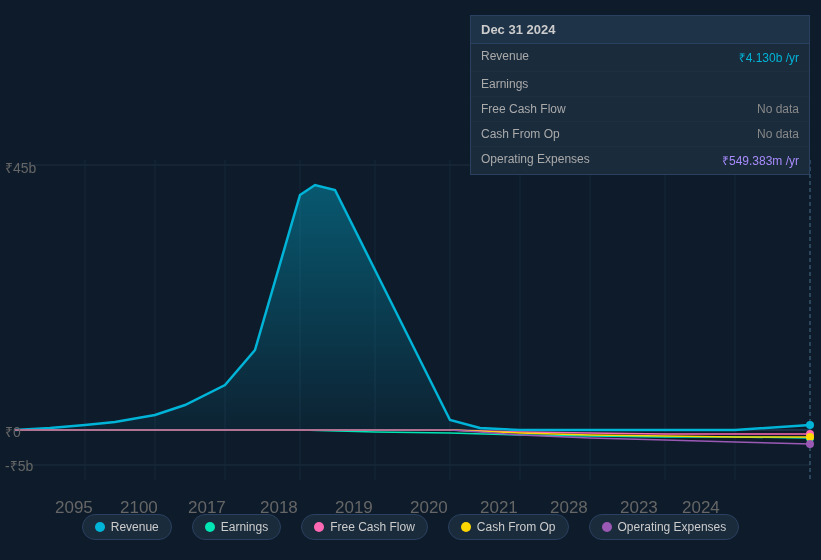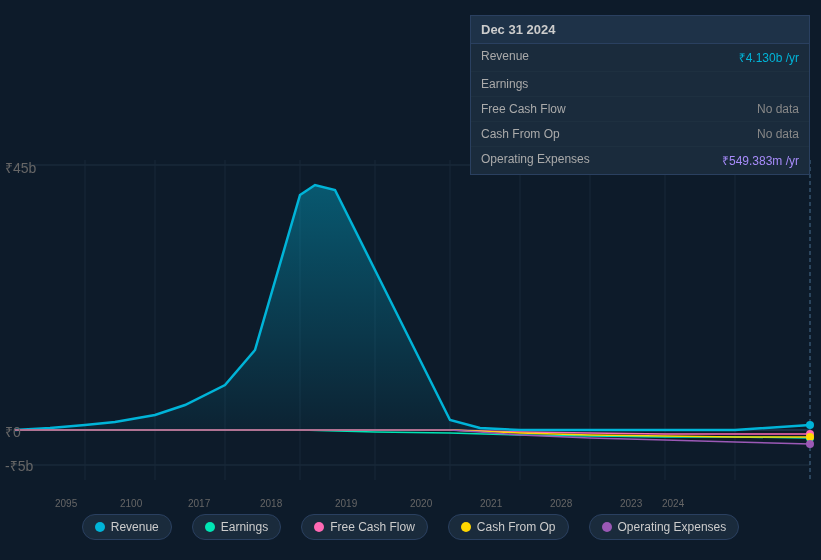--- a/index.html
+++ b/index.html
@@ -71,21 +71,21 @@
     
     .y-label {
       position: absolute;
       left: 5px;
       color: #666;
       font-size: 14px;
     }
 
     .x-label {
       color: #666;
-      font-size: 10px;
+      font-size: 17px;
       text-align: left;
     }
 
     
     .legend {
       position: absolute;
       bottom: 20px;
       left: 0;
       right: 0;
       display: flex;
@@ -296,21 +296,21 @@
   <div style="position: absolute; bottom: 62px; left: 0; right: 0; display: flex; padding: 0 10px;">
     <span class="x-label" style="position:absolute; left:55px;">2095</span>
     <span class="x-label" style="position:absolute; left:120px;">2100</span>
     <span class="x-label" style="position:absolute; left:188px;">2017</span>
     <span class="x-label" style="position:absolute; left:260px;">2018</span>
     <span class="x-label" style="position:absolute; left:335px;">2019</span>
     <span class="x-label" style="position:absolute; left:410px;">2020</span>
     <span class="x-label" style="position:absolute; left:480px;">2021</span>
     <span class="x-label" style="position:absolute; left:550px;">2028</span>
     <span class="x-label" style="position:absolute; left:620px;">2023</span>
-    <span class="x-label" style="position:absolute; left:662px;">2024</span>
+    <span class="x-label" style="position:absolute; left:682px;">2024</span>
   </div>
 
   <div class="tooltip-box">
     <div class="tooltip-title">Dec 31 2024</div>
     <div class="tooltip-row">
       <span class="tooltip-label">Revenue</span>
       <span class="tooltip-value cyan">₹4.130b /yr</span>
     </div>
     <div class="tooltip-row">
       <span class="tooltip-label">Earnings</span>

